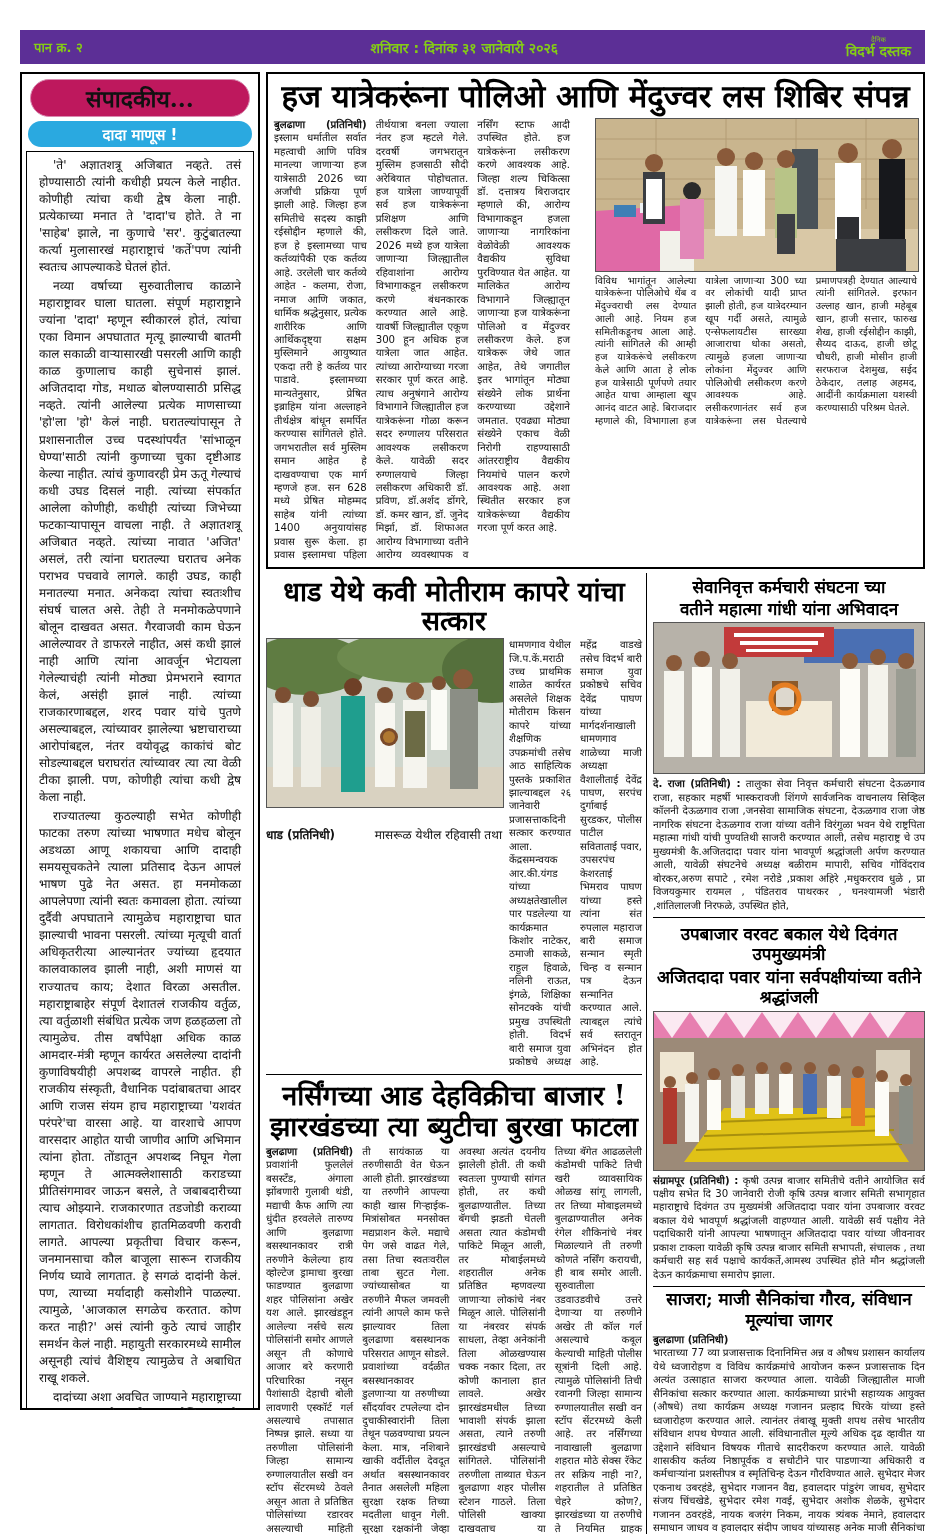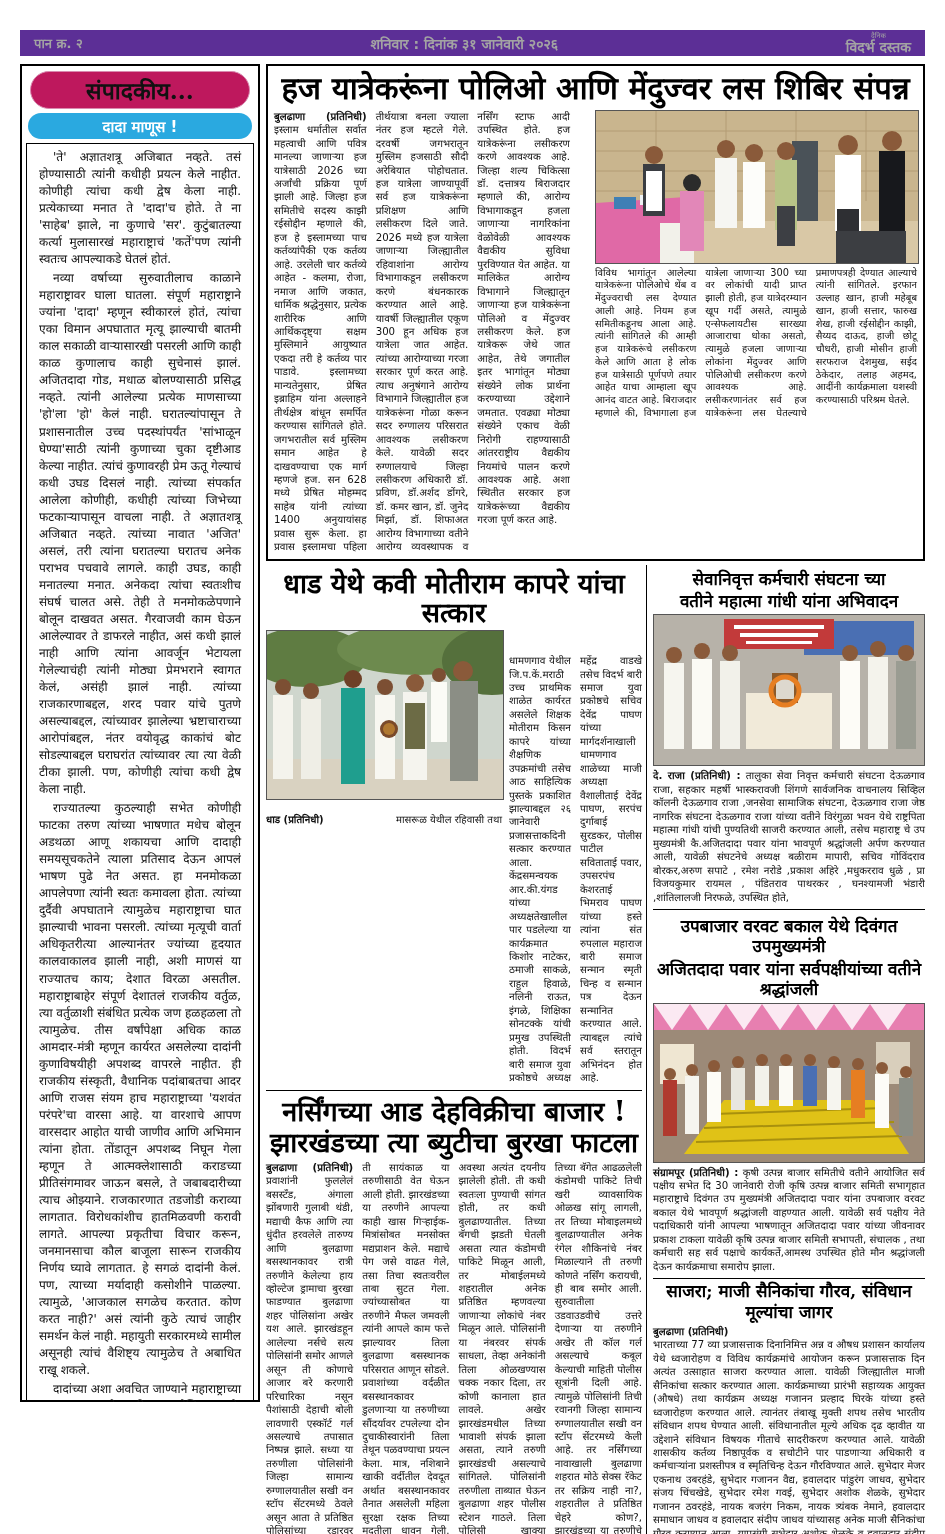--- a/index.html
+++ b/index.html
@@ -1,19 +1,19 @@
 <!DOCTYPE html>
 <html><head>
 <meta charset="utf-8">
 <style>
   html,body{margin:0;padding:0;background:#e8e8e8;}
   .sheet{width:945px;min-height:1534px;background:#fff;margin:0 auto;position:relative;
          font-family:"DejaVu Sans",sans-serif;color:#111;box-sizing:border-box;padding:30px 20px 0 20px;}
   
-  .topbar{background:#5c2f96;color:#a3a3a3;height:26px;display:flex;align-items:center;
+  .topbar{background:#5c2f96;color:#84cc16;height:34px;display:flex;align-items:center;
           justify-content:space-between;padding:0 14px;box-sizing:border-box;}
   .topbar .pageno{font-size:13px;font-weight:bold;}
   .topbar .dateline{font-size:14px;font-weight:bold;}
   .masthead{text-align:center;line-height:1;}
   .masthead .small{display:block;font-size:7px;}
   .masthead .big{display:block;font-size:14px;font-weight:bold;}
   
   .main{display:flex;gap:6px;margin-top:8px;}
   .leftcol{width:240px;flex:none;height:1338px;overflow:hidden;}
   .rightcol{flex:1;min-width:0;}
@@ -27,36 +27,36 @@
   .edbody p{margin:0 0 2px;text-indent:14px;}
   
   .h-serif{font-family:"DejaVu Serif",serif;font-weight:bold;text-align:center;color:#000000;}
   .hl-xl{font-size:31px;line-height:1.12;margin:2px 0 4px;}
   .hl-l{font-size:27px;line-height:1.1;margin:4px 0 2px;}
   .hl-m{font-size:22px;line-height:1.15;margin:4px 0 2px;}
   .hl-s{font-size:17px;line-height:1.2;margin:4px 0 2px;}
   
   .bodytxt{font-size:10.2px;line-height:1.32;text-align:justify;}
   .dl{font-weight:bold;}
-  .cols2{column-count:2;column-gap:9px;margin-top:24px;}
+  .cols2{column-count:2;column-gap:9px;}
   .cols3{column-count:3;column-gap:9px;}
   .cols4{column-count:4;column-gap:9px;}
   
   .hajbox{border:2px solid #000;padding:3px 6px 5px;box-sizing:border-box;}
   .hajflex{display:flex;gap:25px;}
   .hajleft{flex:1;min-width:0;}
   .hajright{width:322px;flex:none;}
   .caption-sm{font-size:9.8px;line-height:1.3;text-align:justify;margin-top:3px;}
   .row2{display:flex;gap:6px;margin-top:4px;}
   .midcol{flex:1;min-width:0;padding-right:4px;border-right:1.5px solid #000;}
   .sidecol{width:272px;flex:none;}
   .sect{border-top:1.5px solid #000;margin-top:5px;padding-top:2px;}
   .dhadflex{display:flex;gap:7px;margin-top:2px;}
   .dhadleft{width:236px;flex:none;}
-  .dhadcaps{display:flex;justify-content:space-between;font-size:10px;margin-top:12px;}
+  .dhadcaps{display:flex;justify-content:space-between;font-size:12px;margin-top:18px;}
   .photo{display:block;border:1px solid #555;}
 </style>
 </head>
 <body>
 
 <div class="sheet">
 
   <div class="topbar">
     <span class="pageno">पान क्र. २</span>
     <span class="dateline">शनिवार : दिनांक ३१ जानेवारी २०२६</span>

